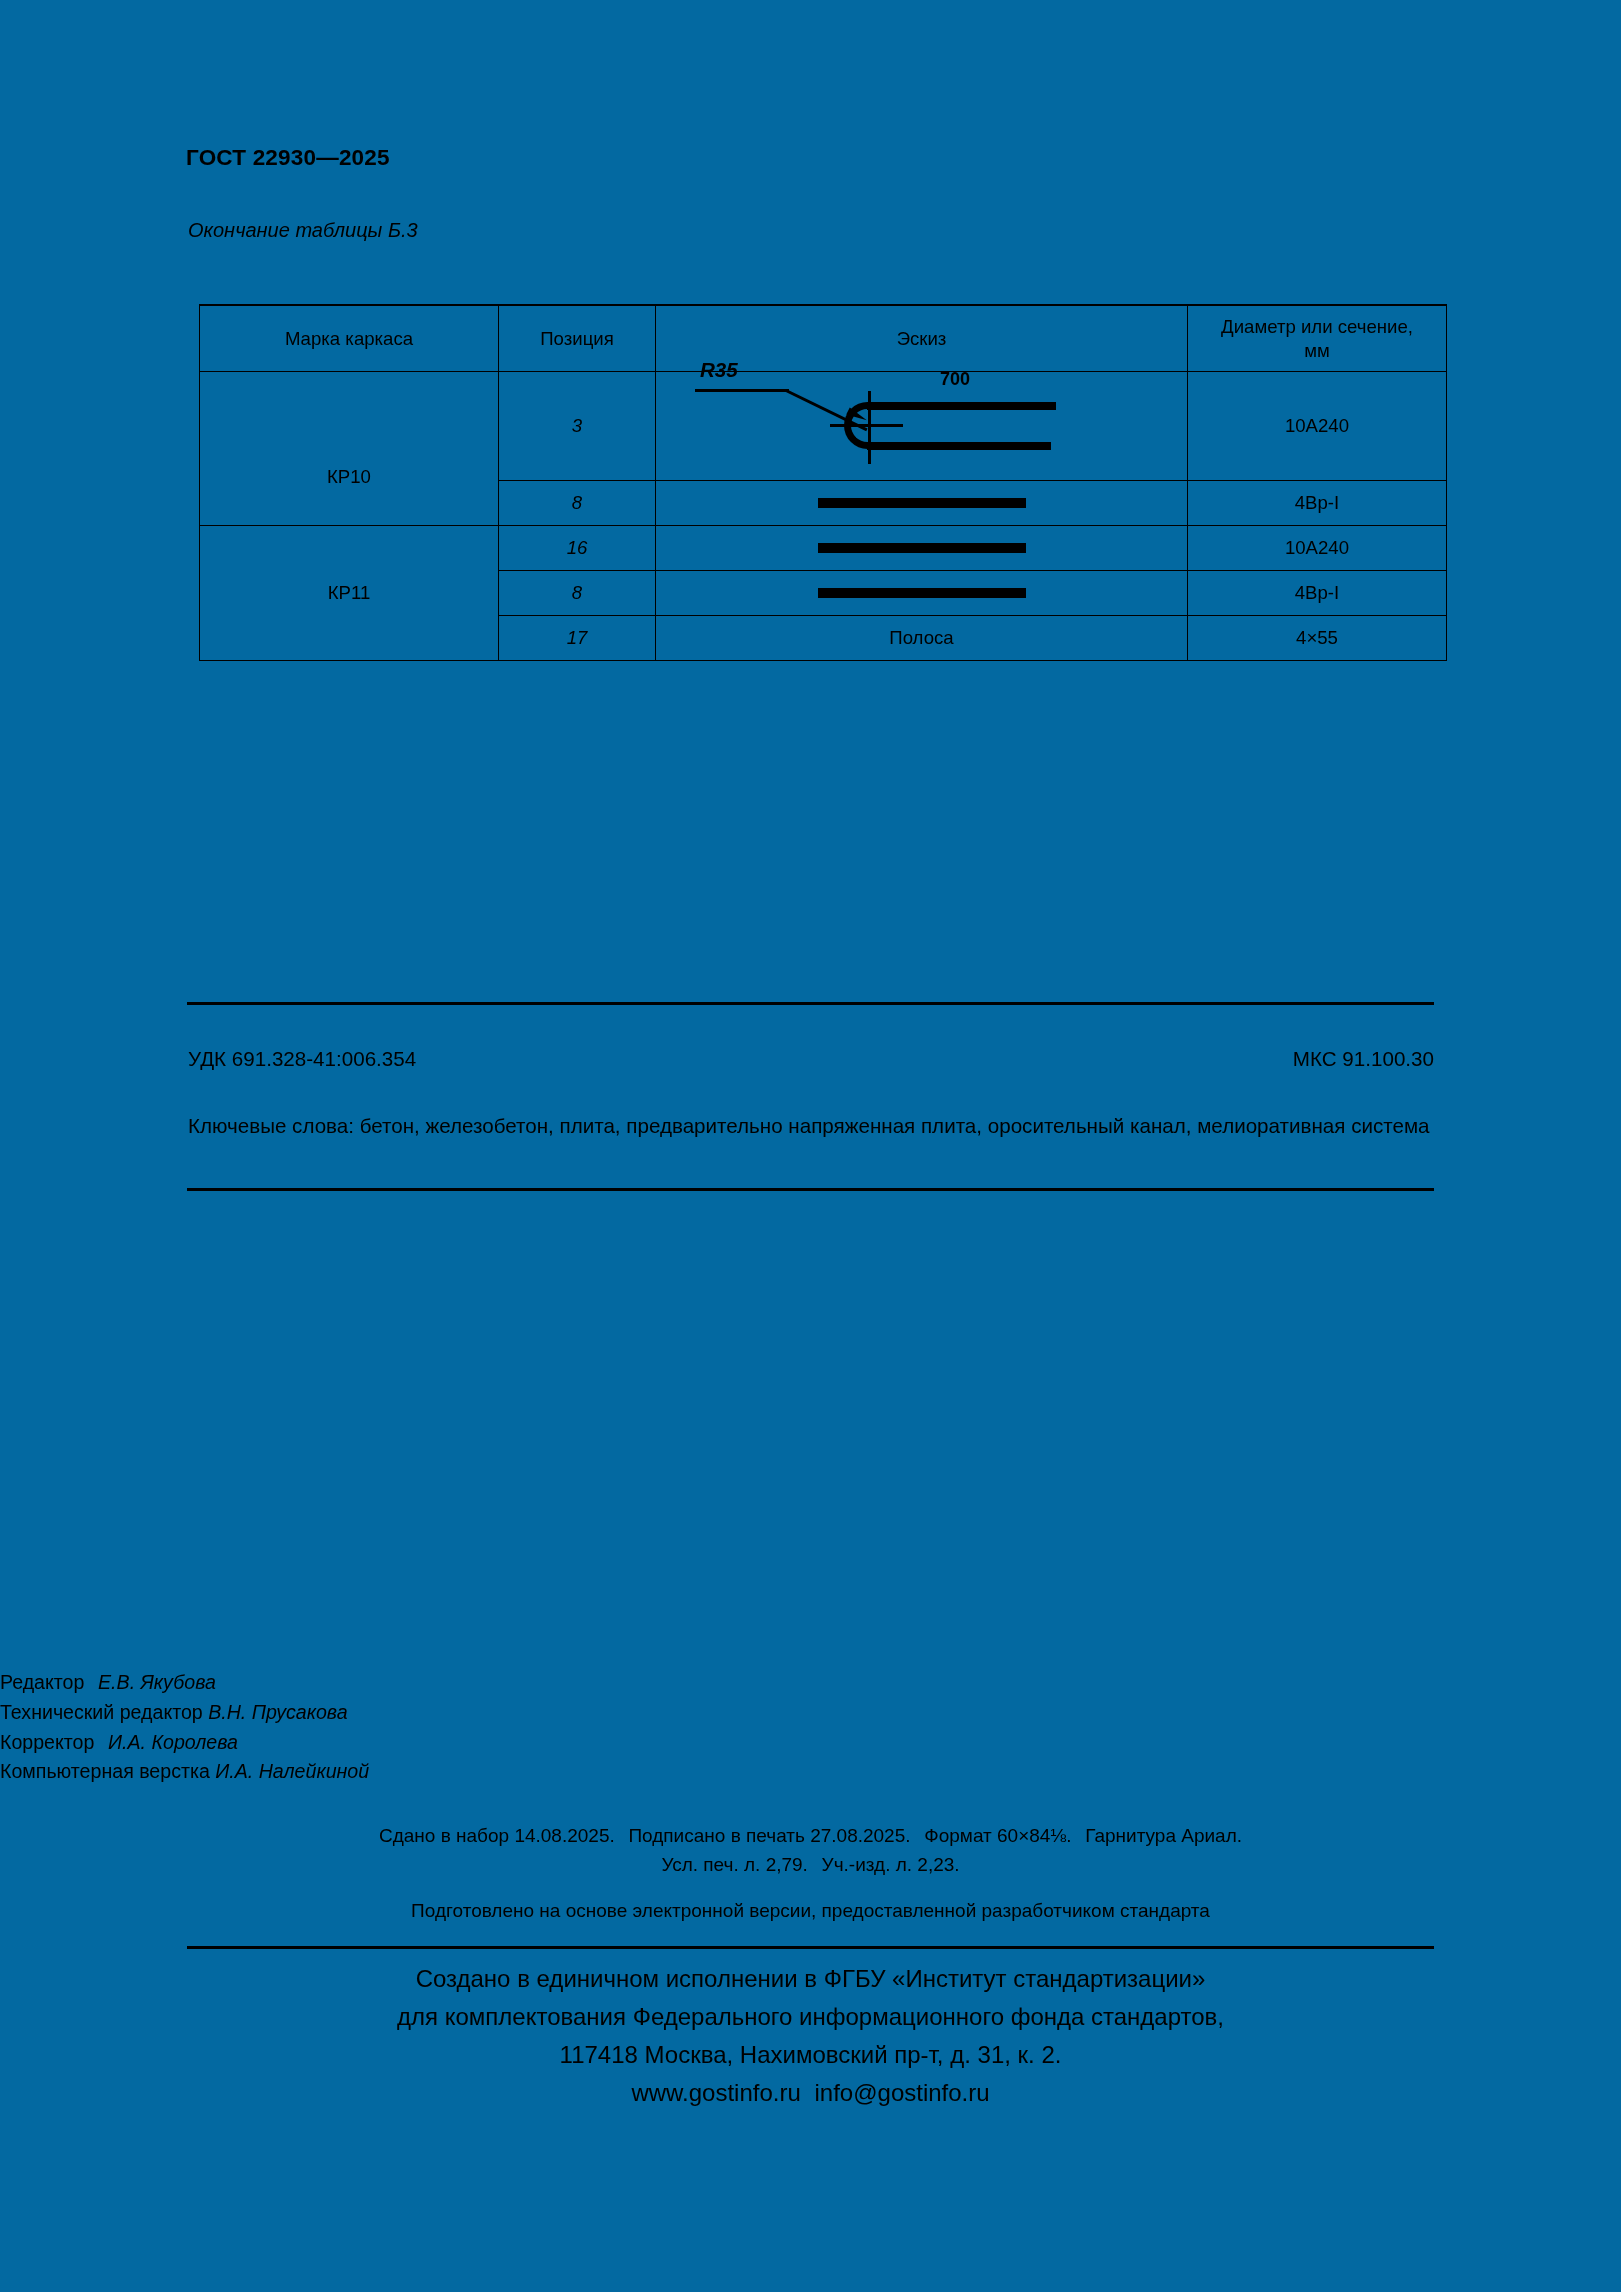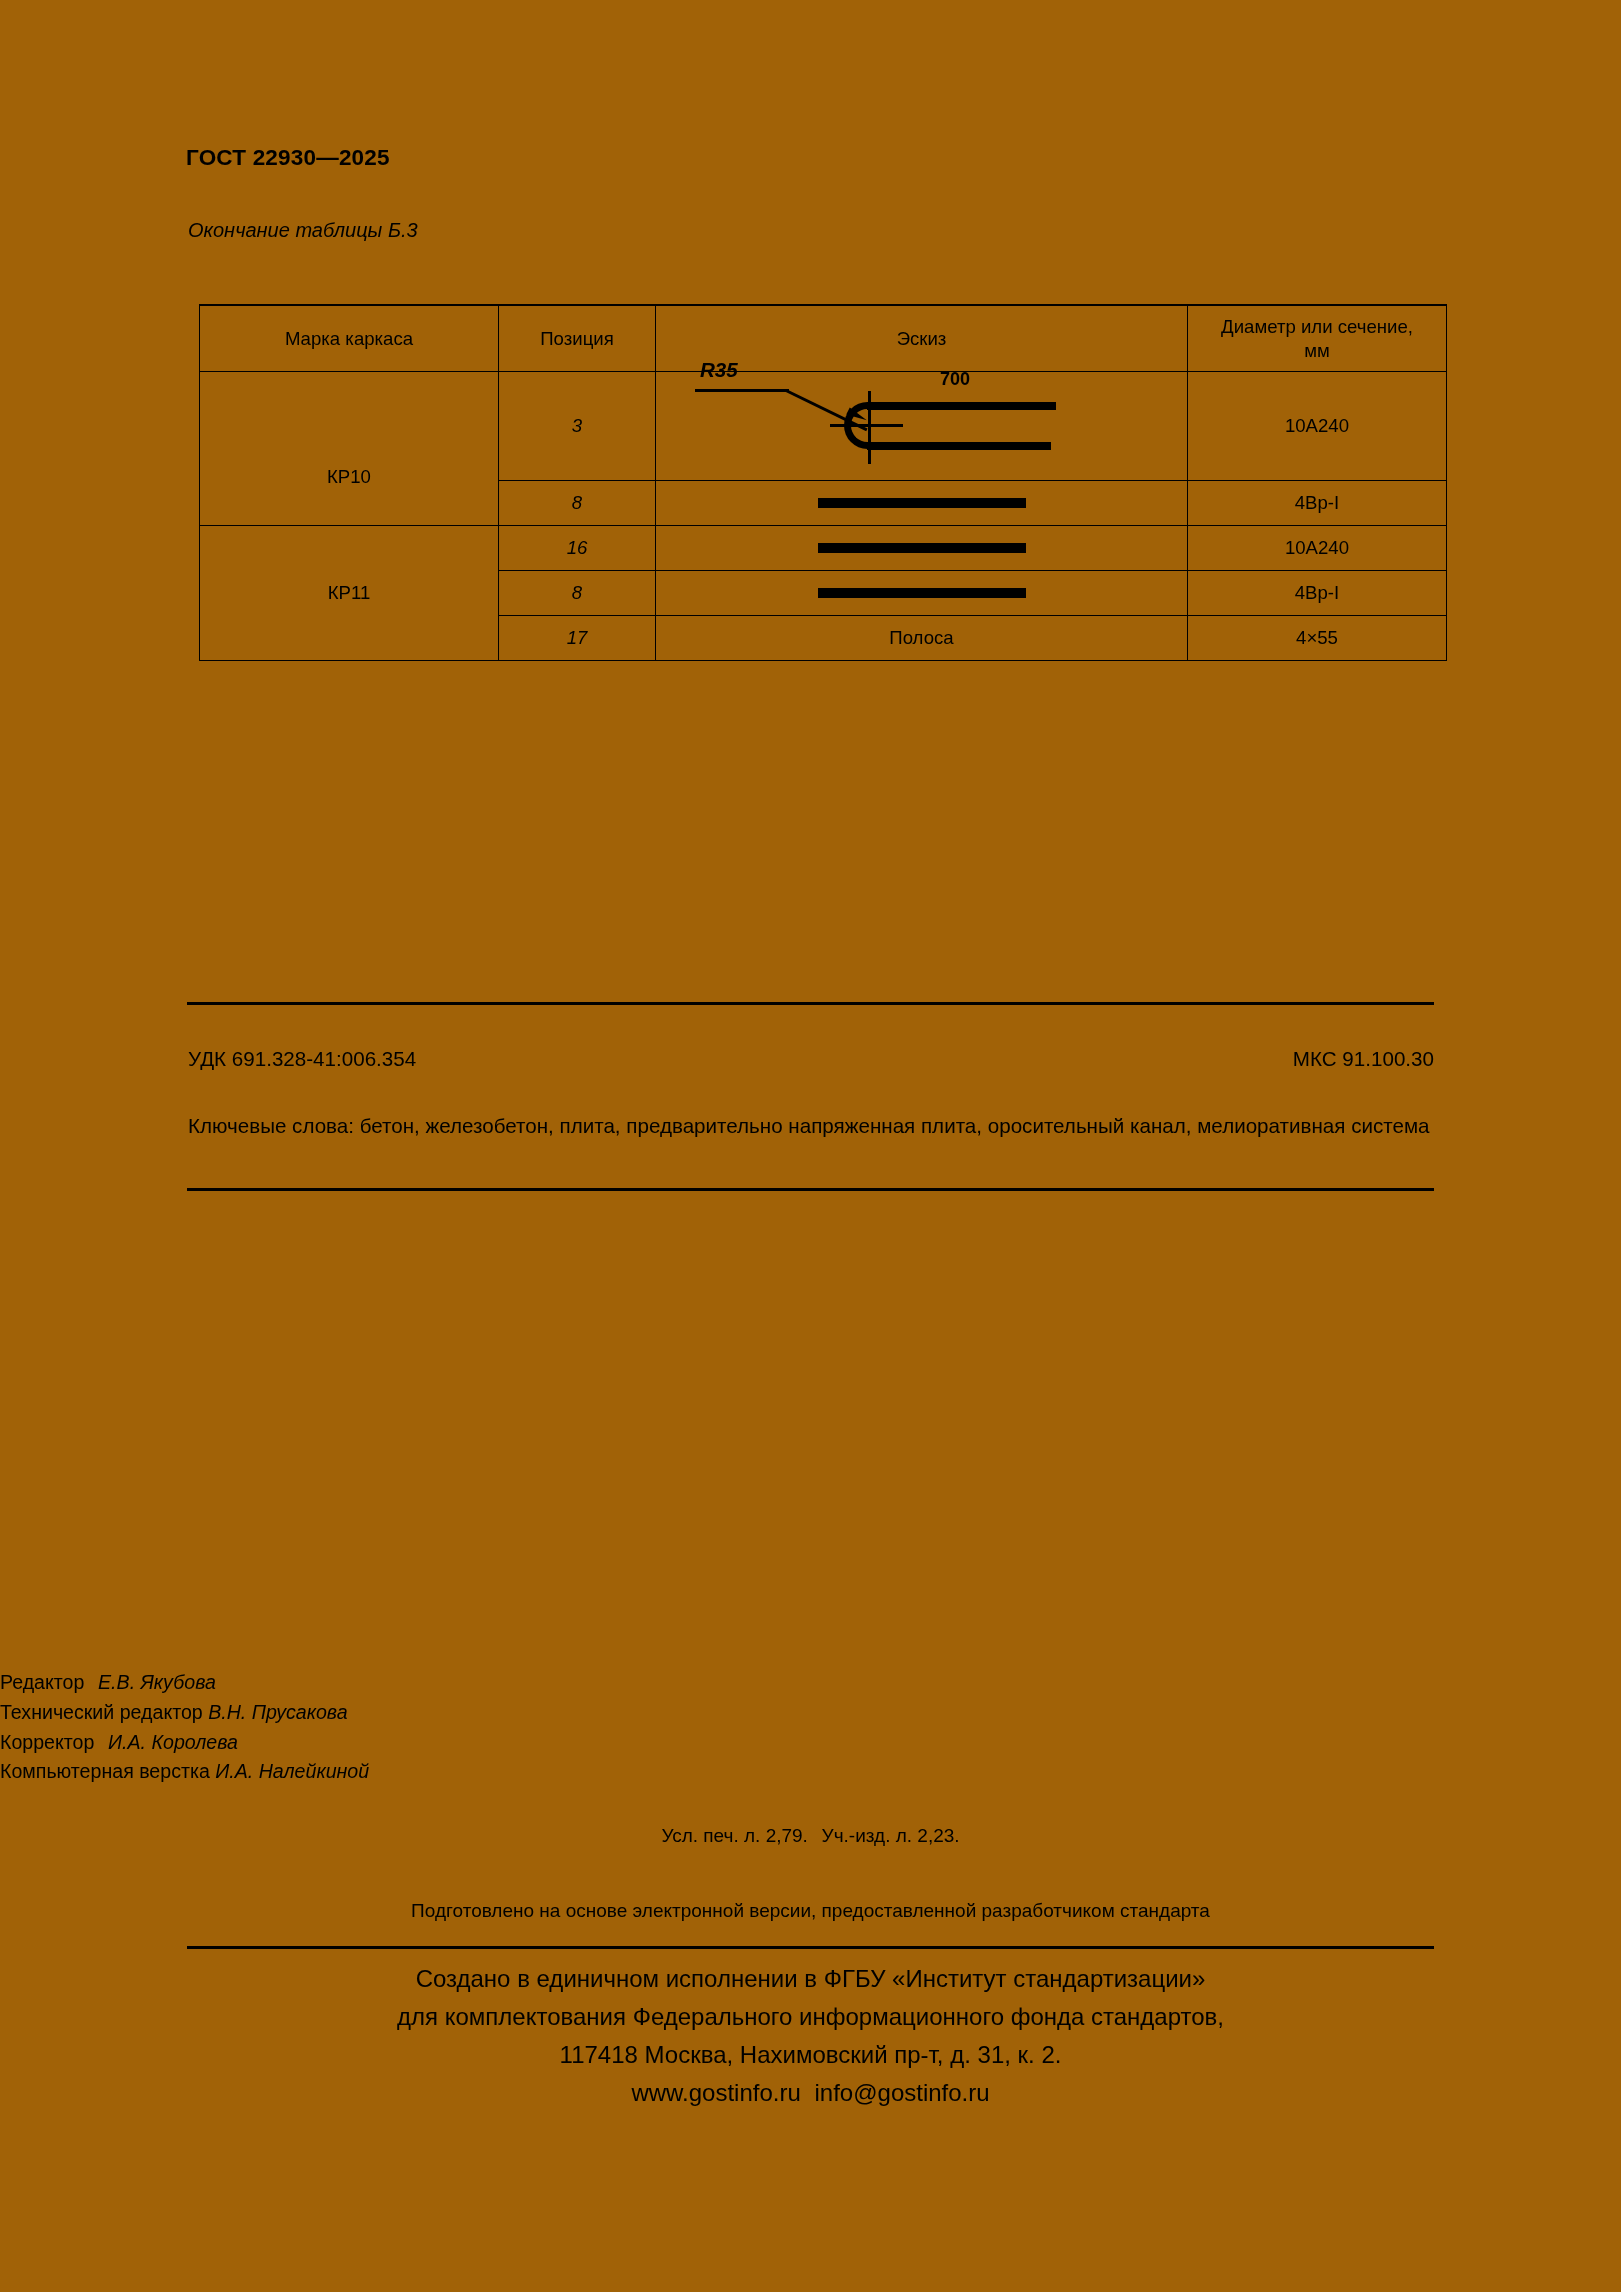--- a/index.html
+++ b/index.html
@@ -11,21 +11,21 @@
     width: 1621px;
     height: 2293px;
     position: relative;
     font-family: "Liberation Sans", sans-serif;
     color: #000000;
     overflow: hidden;
   }
   .page {
     position: absolute;
     inset: 0;
-    background: #a16207;
+    background: #0369a1;
   }
 
   
   .doc-header {
     position: absolute;
     left: 186px;
     top: 145px;
     font-size: 22.5px;
     font-weight: bold;
     letter-spacing: 0.2px;
@@ -321,20 +321,23 @@
     <div>
       <span>Корректор</span><span class="sp"></span><span class="nm">И.А. Королева</span>
     </div>
     <div>
       <span>Компьютерная верстка</span>&nbsp;<span class="nm">И.А. Налейкиной</span>
     </div>
   </div>
 
   <div class="print-info">
     <div>
+      <span>Сдано в набор 14.08.2025.</span><span class="sp"></span><span>Подписано в печать 27.08.2025.</span><span class="sp"></span><span>Формат 60×84⅛.</span><span class="sp"></span><span>Гарнитура Ариал.</span>
+    </div>
+    <div>
       <span>Усл. печ. л. 2,79.</span><span class="sp"></span><span>Уч.-изд. л. 2,23.</span>
     </div>
   </div>
 
   <div class="prepared">Подготовлено на основе электронной версии, предоставленной разработчиком стандарта</div>
 
   <div class="rule rule-footer"></div>
 
   <div class="footer-block">
     <div>Создано в единичном исполнении в ФГБУ «Институт стандартизации»</div>

